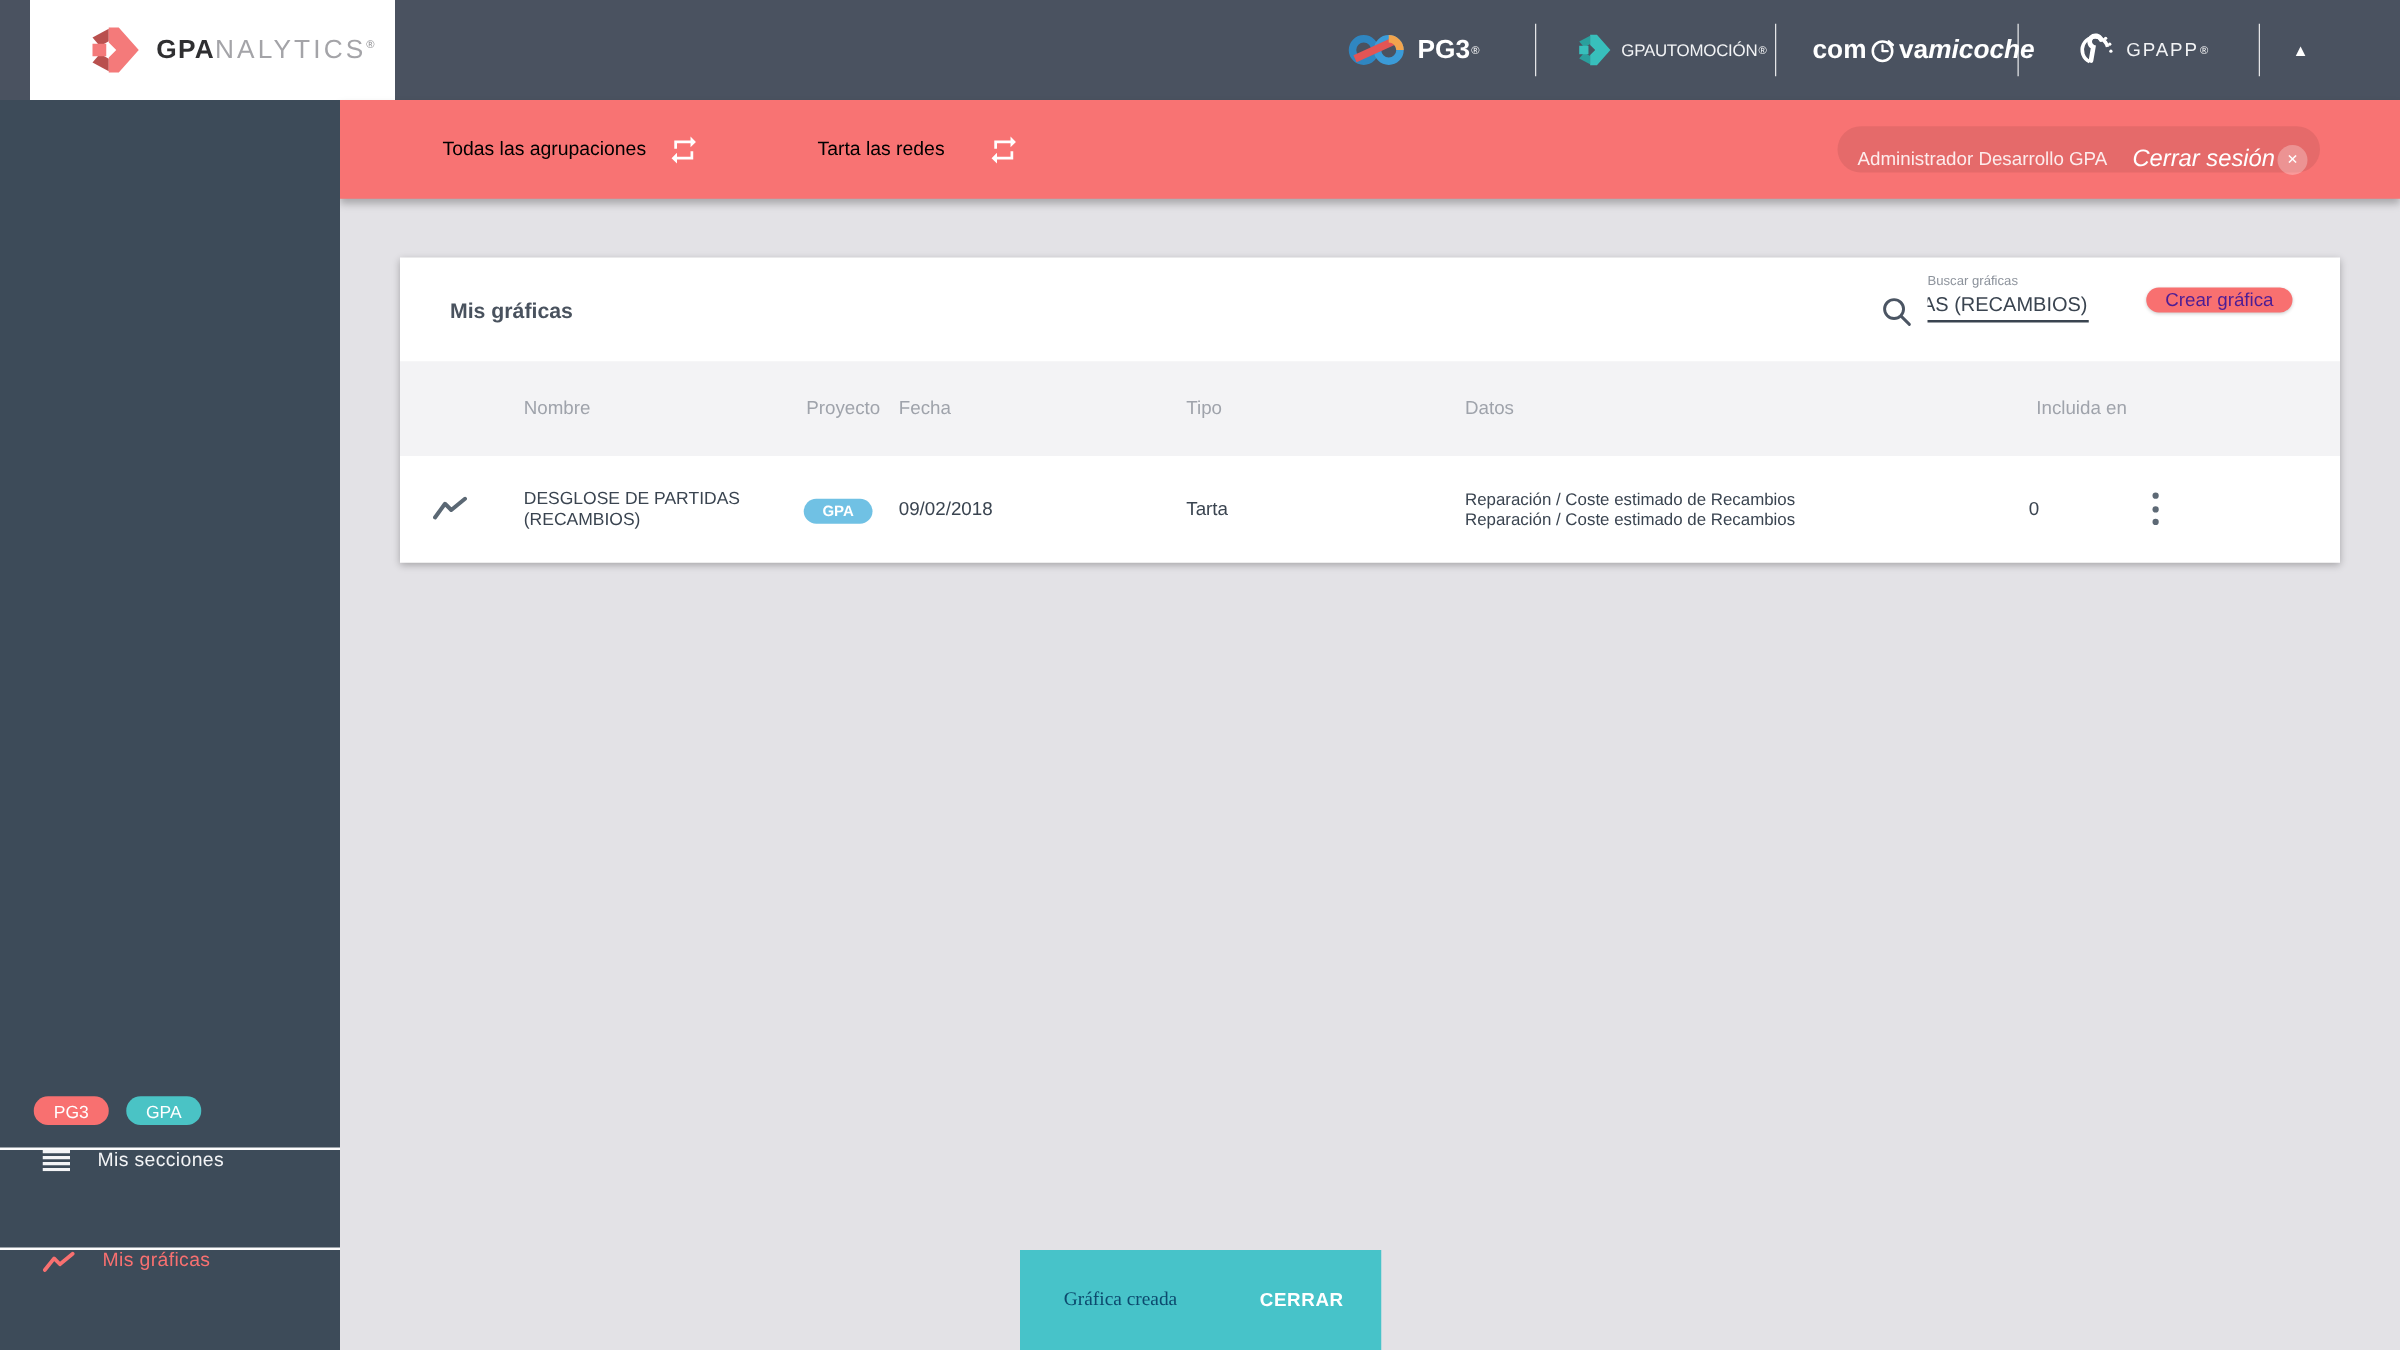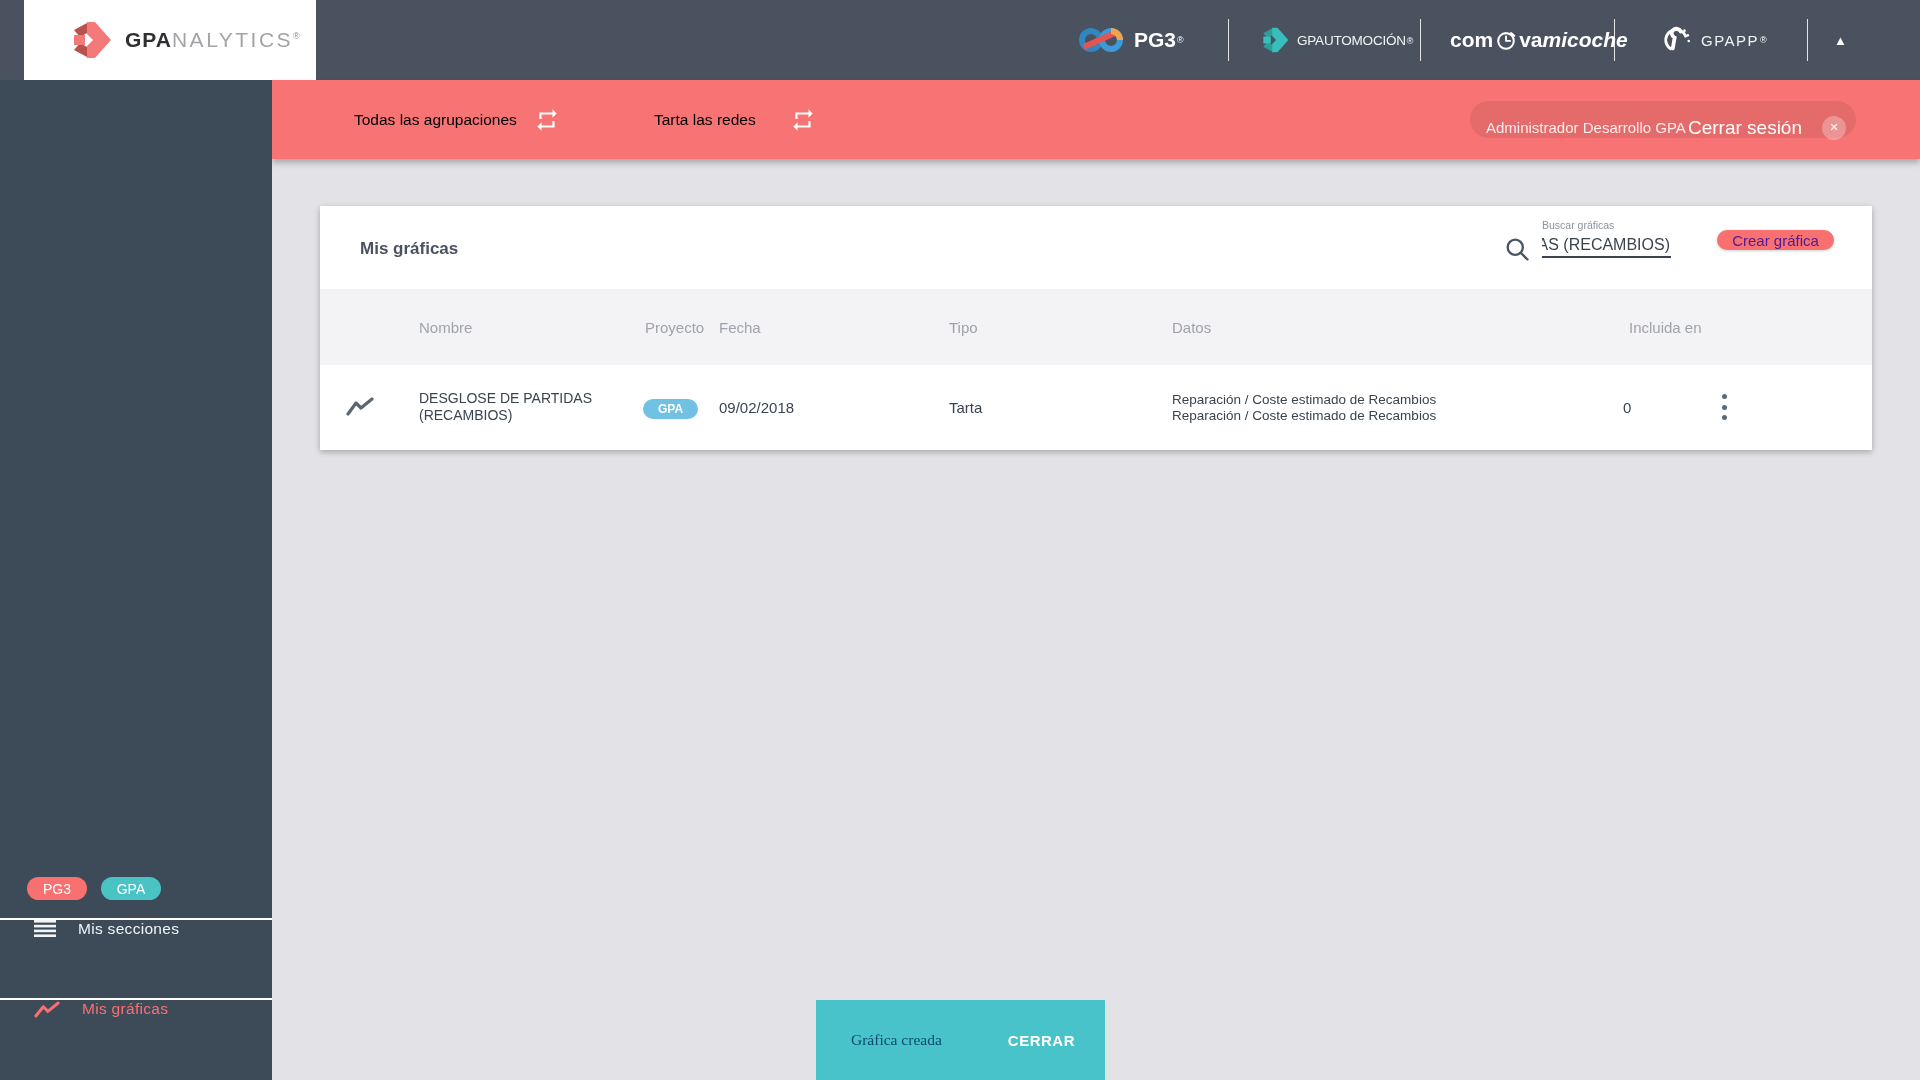--- a/index.html
+++ b/index.html
@@ -25,21 +25,21 @@
   .comprova .it { font-style:italic; }
   .gpapp-text { font-size:15px; letter-spacing:1.5px; margin-left:9px; color:#f2f3f5; }
   .collapse-btn { position:absolute; left:1834px; top:50%; transform:translateY(-50%); background:none; border:none; color:#fff; font-size:13px; cursor:pointer; }
 
   
   .filterbar { position:absolute; left:272px; top:80px; width:1648px; height:79px; background:#f87373; box-shadow:0 4px 6px rgba(0,0,0,0.25); }
   .f-label { position:absolute; top:50%; transform:translateY(-50%); color:#000000; font-size:15.5px; cursor:pointer; white-space:nowrap; }
   .swap-icon { position:absolute; top:50%; transform:translateY(-50%); cursor:pointer; }
   .user-pill { position:absolute; left:1198px; top:21px; width:386px; height:37px; border-radius:19px; background:rgba(0,0,0,0.075); display:flex; align-items:center; padding:16px 10px 0 16px; }
   .user-name { color:#fdecec; font-size:15px; flex:1 1 auto; }
-  .logout-label { color:#fff; font-size:19px; margin-right:20px; cursor:pointer; }
+  .logout-label { color:#fff; font-size:19px; margin-right:2px; cursor:pointer;font-style:italic; }
   .x-circle { width:24px; height:24px; border-radius:50%; background:rgba(255,255,255,0.28); color:#fff; font-size:11px; display:flex; align-items:center; justify-content:center; cursor:pointer; }
 
   
   .sidebar { position:absolute; left:0; top:80px; width:272px; height:1000px; background:#3d4b59; }
   .pill-row { position:absolute; left:27px; top:797px; display:flex; gap:14px; }
   .pill { min-width:60px; height:23px; border-radius:12px; color:#fff; font-size:14px; display:flex; align-items:center; justify-content:center; padding:0 12px; }
   .pill-pg3 { background:#f87070; }
   .pill-gpa { background:#4ac3c5; }
   .sdiv { position:absolute; left:0; width:272px; height:2px; background:#fdfdfd; }
   .snav { position:absolute; left:0; width:272px; display:flex; align-items:flex-start; padding-left:34px; cursor:pointer; }

